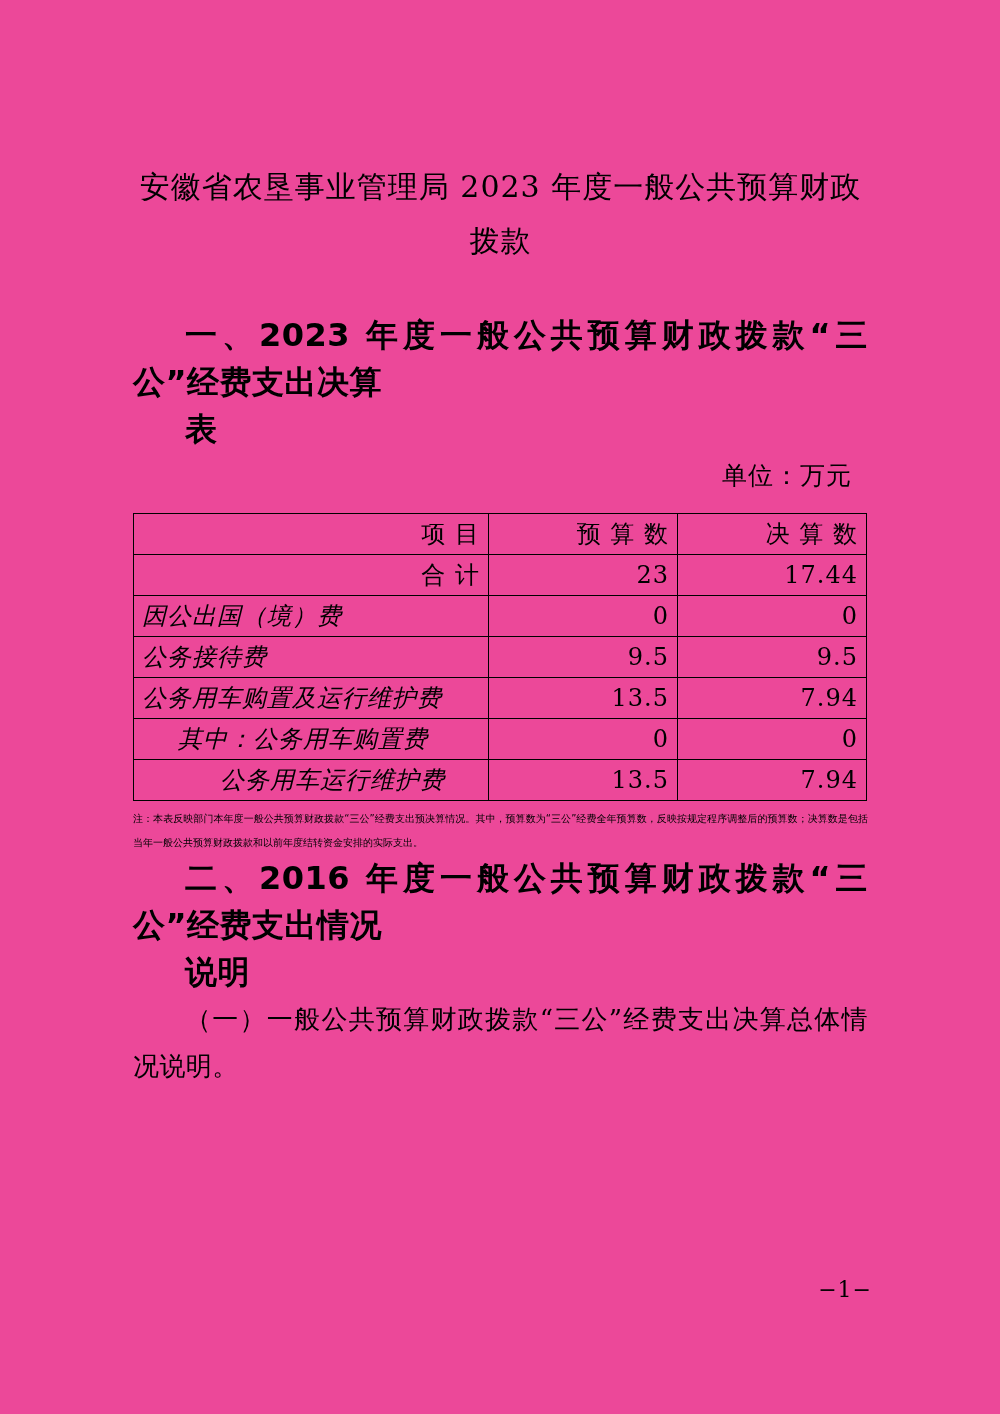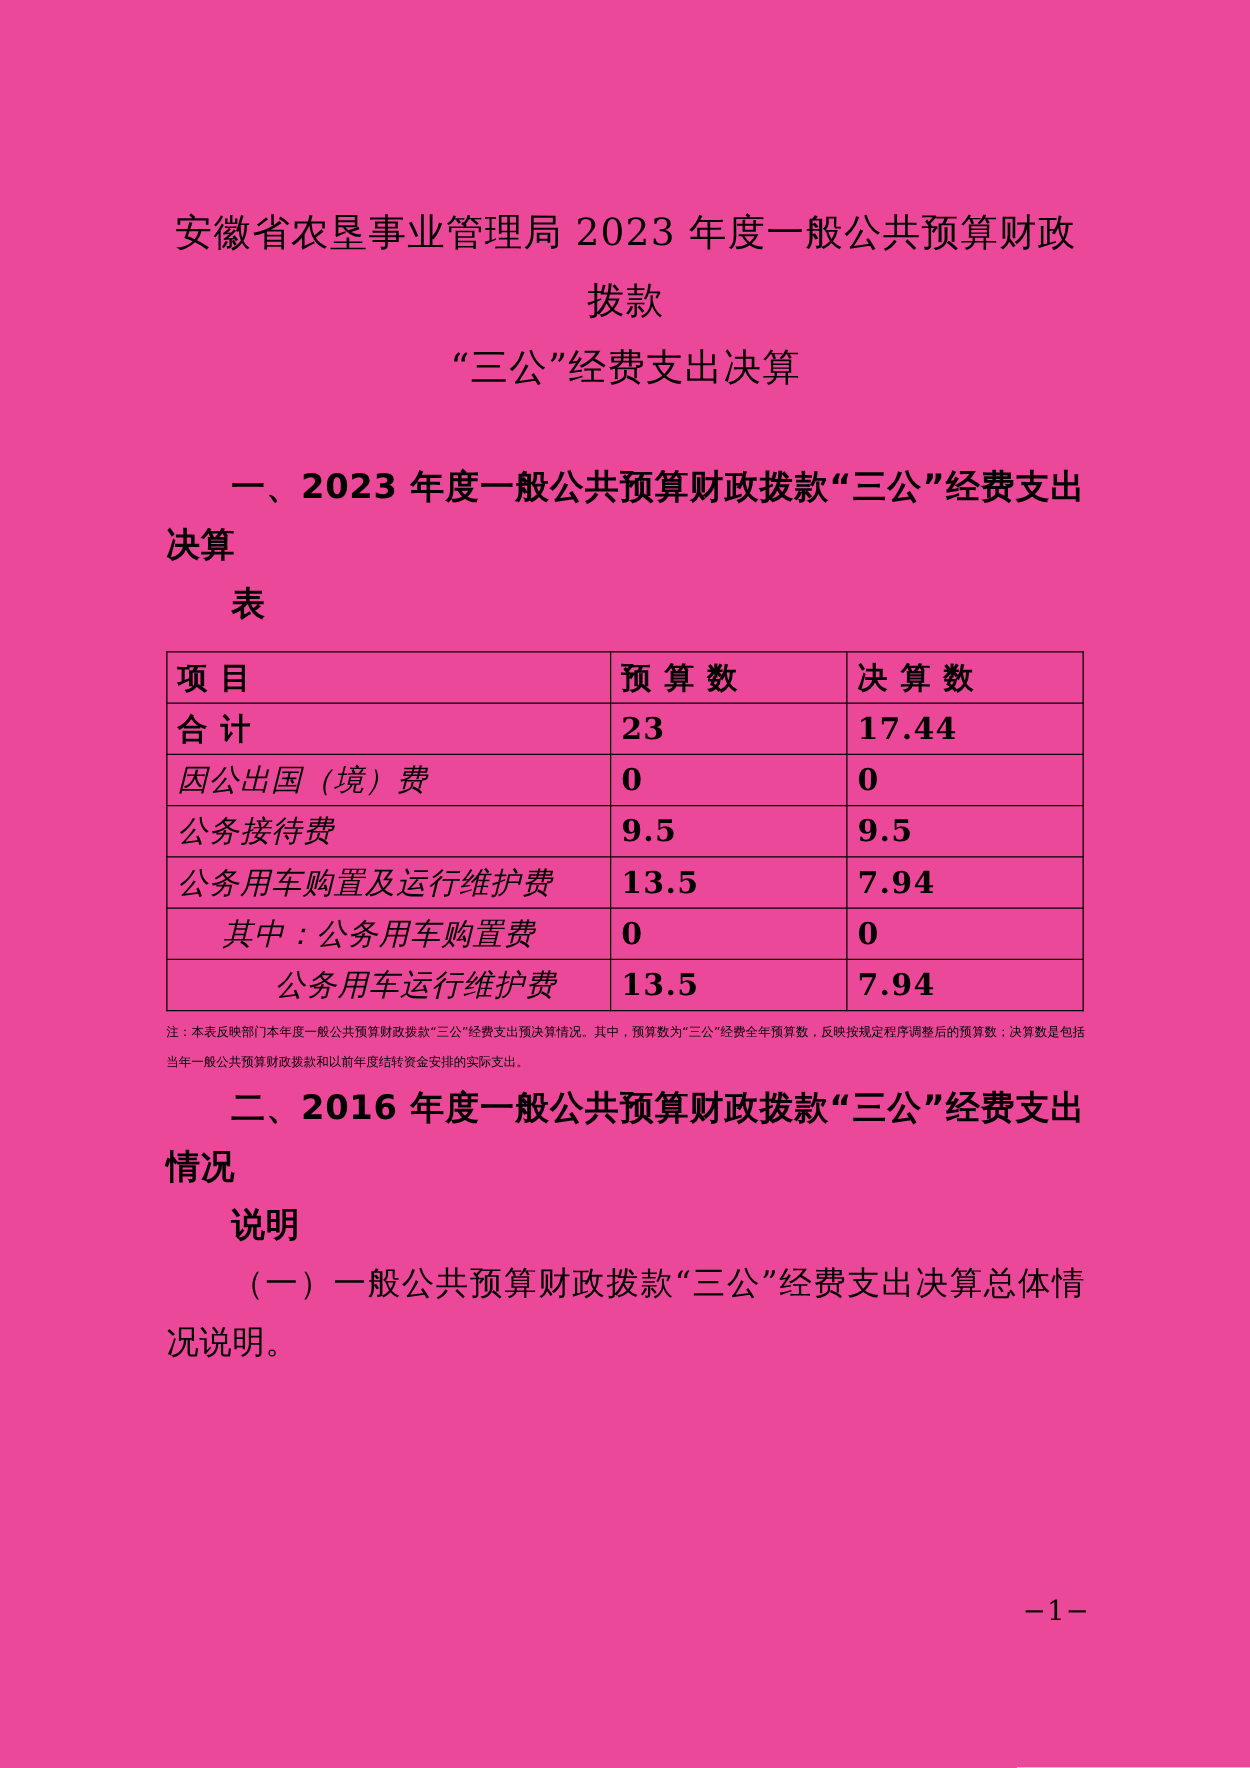--- a/index.html
+++ b/index.html
@@ -34,21 +34,21 @@
     font-weight: 400;
   }
   .doc-title .line2 {
     display: block;
   }
 
   
   .section-heading {
     font-family: "DejaVu Sans", "Liberation Sans", sans-serif;
     font-weight: bold;
-    font-size: 27px;
+    font-size: 32px;
     line-height: 47px;
     letter-spacing: 0.5px;
     text-align: justify;
   }
   .indent2 { text-indent: 52px; }
 
   .unit-line {
     text-align: right;
     font-size: 25px;
     line-height: 46px;
@@ -68,21 +68,21 @@
     font-size: 24px;
     height: 40px;
     line-height: 38px;
     padding: 0 8px;
     letter-spacing: 1px;
   }
   .col-item   { width: 355px; }
   .col-budget { width: 189px; }
   .col-final  { width: 189px; }
 
-  .c-center { text-align: left; font-weight: bold; }
+  .c-center { text-align: right; }
   .c-left   { text-align: left; font-style: italic; }
   .sp-wide  { letter-spacing: 10px; }
   .sp-mid   { letter-spacing: 6px; margin-left: 43px; }
   .pad-in1  { padding-left: 44px !important; }
   .pad-in2  { padding-left: 86px !important; }
 
   
   .note {
     font-family: "DejaVu Sans", "Liberation Sans", sans-serif;
     font-size: 10px;
@@ -110,30 +110,30 @@
   }
 </style>
 </head>
 <body>
 
 <div class="page">
   <div class="content">
 
     <div class="doc-title">
       <span>安徽省农垦事业管理局 2023 年度一般公共预算财政拨款</span>
-      <span class="line2">“三公”经费支出决算</span>
     </div>
 
     <div style="height:44px"></div>
 
     <div class="section-heading indent2">
       <span>一、2023 年度一般公共预算财政拨款“三公”经费支出决算</span>
       <span style="display:block">表</span>
     </div>
 
+    <div class="unit-line">单位：万元</div>
 
     <table class="budget">
       <colgroup>
         <col class="col-item">
           <col class="col-budget">
           <col class="col-final">
       </colgroup>
       <tbody>
         <tr>
           <td class="c-center sp-wide">项  目</td>

